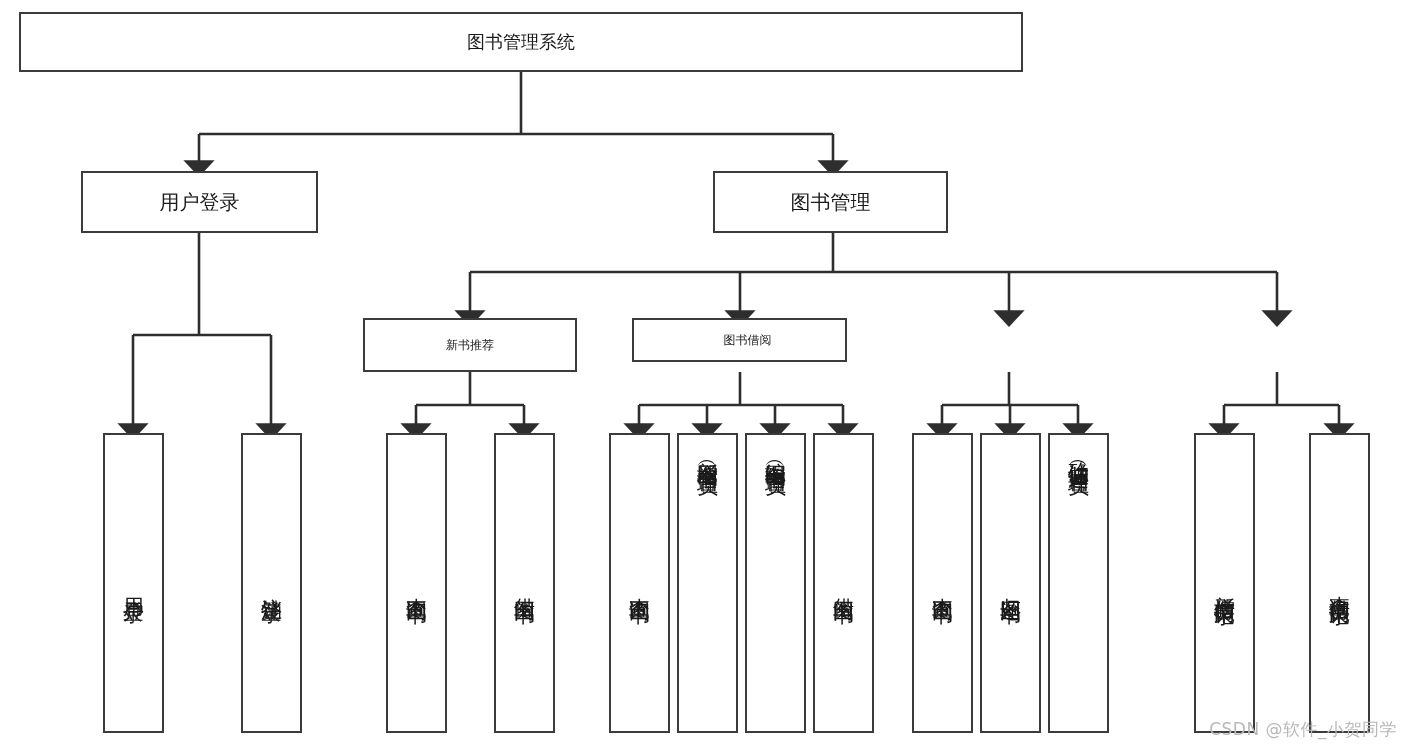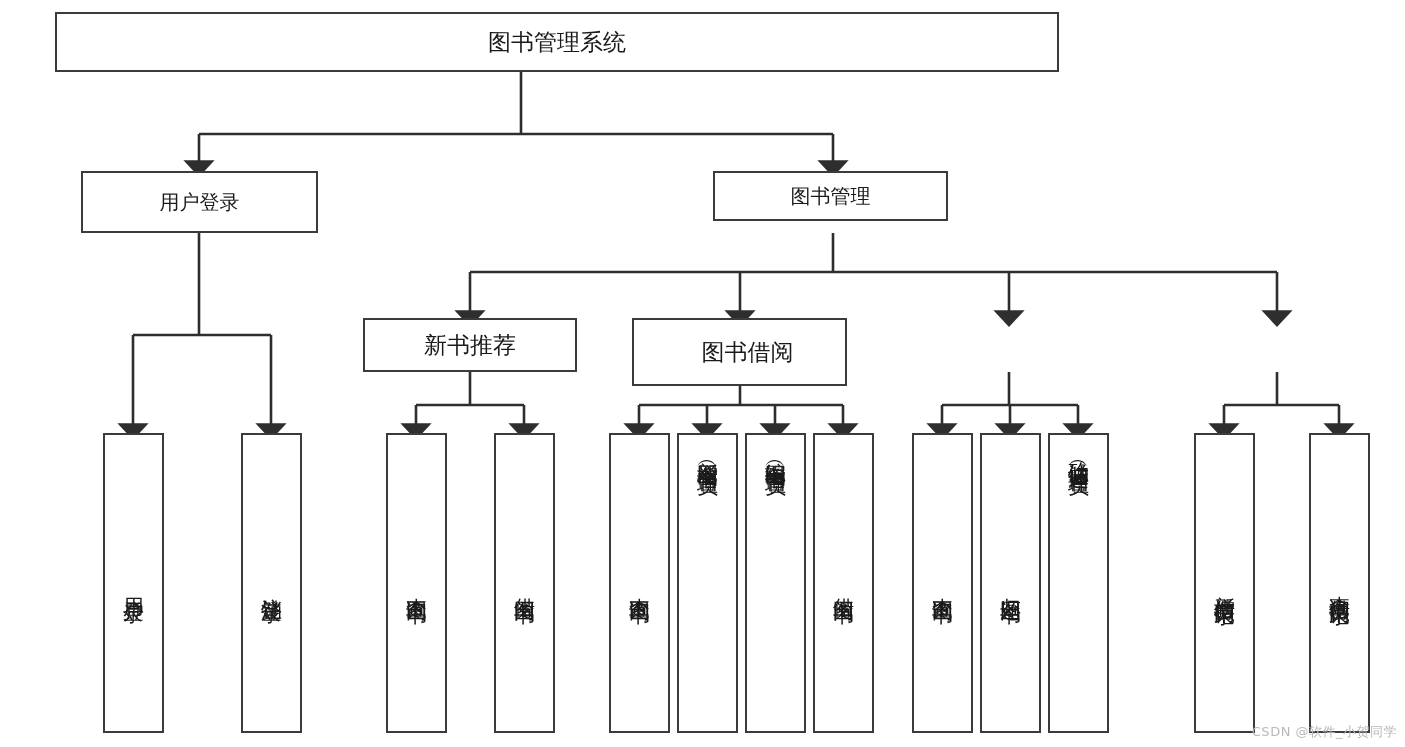--- a/index.html
+++ b/index.html
@@ -33,28 +33,27 @@
   .node {
     position: absolute;
     border: 2px solid #3b3b3b;
     background: #ffffff;
     display: flex;
     align-items: center;
     justify-content: center;
     line-height: 1.05;
   }
   .node.root {
-    font-size: 23px;
-    margin-left: 36px;
+    font-size: 18px;
   }
   .node.lvl1 {
     font-size: 20px;
   }
   .node.lvl2 {
-    font-size: 23px;
+    font-size: 12px;
   }
   
   .node.leaf {
     font-size: 21px;
     align-items: flex-start;
     justify-content: center;
     padding-top: 4px;
   }
   .vtext {
     writing-mode: vertical-rl;
@@ -72,21 +71,21 @@
   }
   .leaf-inner.top {
     align-items: flex-start;
     padding-top: 6px;
   }
   
   #watermark {
     position: absolute;
     right: 8px;
     bottom: 6px;
-    font-size: 13px;
+    font-size: 17px;
     color: #b9b9b9;
     letter-spacing: 0.5px;
     white-space: nowrap;
     z-index: 5;
   }
 </style>
 </head>
 <body>
 
 <div id="canvas">
@@ -141,28 +140,28 @@
     </g>
   </svg>
 
   <div class="node root" style="left:19px; top:12px; width:1004px; height:60px;">
     <span>图书管理系统</span>
   </div>
 
   <div class="node lvl1" style="left:81px; top:171px; width:237px; height:62px;">
     <span>用户登录</span>
   </div>
-  <div class="node lvl1" style="left:713px; top:171px; width:235px; height:50px;">
+  <div class="node lvl1" style="left:713px; top:171px; width:235px; height:62px;">
     <span>图书管理</span>
   </div>
 
   <div class="node lvl2" style="left:363px; top:318px; width:214px; height:54px;">
     <span>新书推荐</span>
   </div>
-  <div class="node lvl2" style="left:632px; top:318px; width:215px; height:68px;padding-left:16px;">
+  <div class="node lvl2" style="left:632px; top:318px; width:215px; height:44px;padding-left:16px;">
     <span>图书借阅</span>
   </div>
 
   <div class="node leaf" style="left:103px; top:433px; width:61px; height:300px;">
     <div class="leaf-inner">
         <span class="vtext">用户登录</span>
       </div>
   </div>
   <div class="node leaf" style="left:241px; top:433px; width:61px; height:300px;">
     <div class="leaf-inner">

